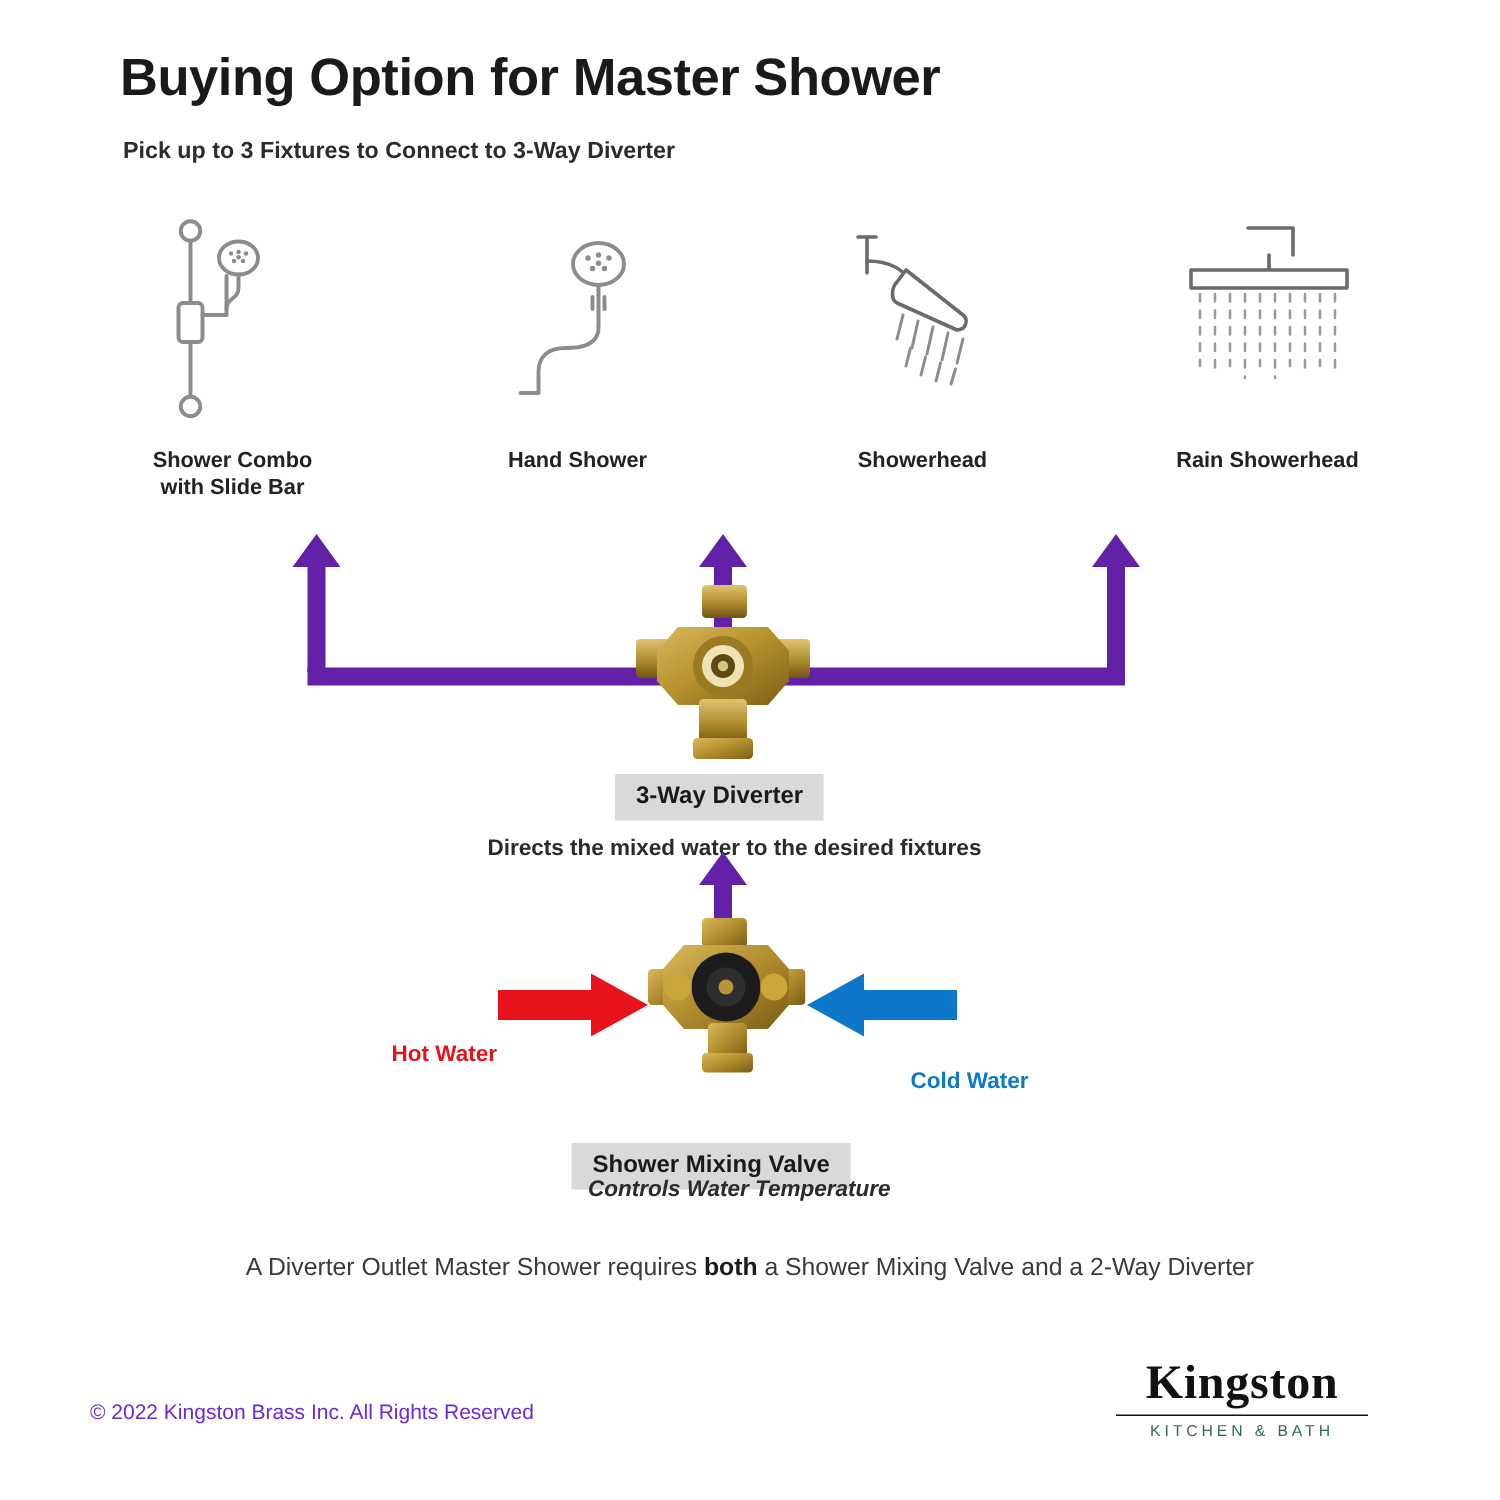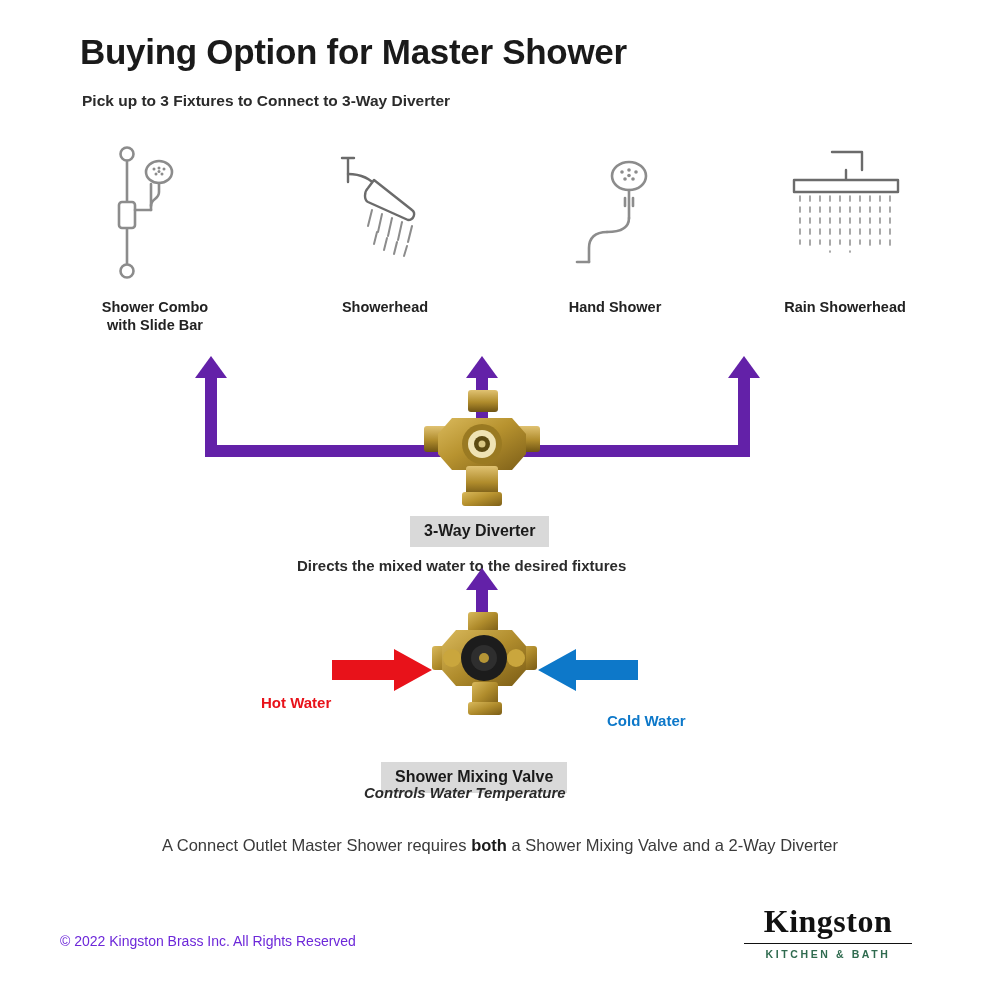--- a/index.html
+++ b/index.html
@@ -122,20 +122,21 @@
   }
   .chip-diverter { left: 410px; top: 516px; }
   .chip-mixer    { left: 381px; top: 734px; margin-top: 28px; }
 
   .caption {
     position: absolute;
     font-size: 15px;
     font-weight: bold;
     color: #2b2b2b;
     white-space: nowrap;
+    margin-left: 28px;
   }
   .caption-diverter { left: 297px; top: 557px; }
   .caption-mixer    { left: 364px; top: 784px; font-style: italic; }
 
   
   .hot-arrow, .cold-arrow {
     position: absolute;
     height: 42px;
   }
   .hot-arrow  { left: 332px; top: 649px; width: 100px; }
@@ -189,21 +190,21 @@
   .brand-rule {
     width: 168px;
     height: 1px;
     background: #111111;
     margin: 6px auto 4px auto;
   }
   .brand-sub {
     font-size: 10.5px;
     letter-spacing: 2.6px;
     color: #2f6b4f;
-    font-weight: bold;
+    font-weight: normal;
   }
 </style>
 </head>
 <body>
 
 <div class="page">
 
   <div class="title">Buying Option for Master Shower</div>
   <div class="subtitle">Pick up to 3 Fixtures to Connect to 3-Way Diverter</div>
 
@@ -231,65 +232,65 @@
               <circle cx="64" cy="31.5" r="1.5"></circle>
           </g>
         </svg>
       </div>
       <div class="fixture-label">Shower Combo
 with Slide Bar</div>
     </div>
 
     <div class="fixture">
       <div class="fixture-art">
+        <svg width="120" height="150" viewBox="0 0 120 150">
+          <g fill="none" stroke="#8c8c8c" stroke-width="2.6" stroke-linecap="round">
+            <ellipse cx="74" cy="36" rx="17" ry="14" fill="#ffffff"></ellipse>
+            <path d="M74 50 L74 78"></path>
+            <path d="M74 78 C74 92 58 92 52 92"></path>
+            <path d="M52 92 C40 92 34 98 34 108 L34 122"></path>
+            <path d="M34 122 L22 122"></path>
+            <line x1="70" y1="58" x2="70" y2="66"></line>
+            <line x1="78" y1="58" x2="78" y2="66"></line>
+          </g>
+          <g fill="#8c8c8c">
+            <circle cx="67" cy="32" r="1.8"></circle>
+              <circle cx="74" cy="30" r="1.8"></circle>
+            <circle cx="81" cy="32" r="1.8"></circle>
+              <circle cx="70" cy="39" r="1.8"></circle>
+            <circle cx="78" cy="39" r="1.8"></circle>
+              <circle cx="74" cy="35.5" r="1.8"></circle>
+          </g>
+        </svg>
+      </div>
+      <div class="fixture-label">Hand Shower</div>
+    </div>
+
+    <div class="fixture">
+      <div class="fixture-art">
         <svg width="130" height="150" viewBox="0 0 130 150">
           <g fill="none" stroke="#6b6b6b" stroke-width="2.4" stroke-linecap="round" stroke-linejoin="round">
             <path d="M28 18 L28 42 M22 18 L34 18"></path>
             <path d="M28 34 C44 34 52 40 58 48"></path>
             <path d="M54 40 L92 70 C96 73 94 80 88 80 L48 62 C44 60 44 52 48 48 Z" fill="#ffffff"></path>
           </g>
           <g stroke="#8c8c8c" stroke-width="2" stroke-linecap="round">
             <line x1="52" y1="70" x2="48" y2="86"></line>
             <line x1="62" y1="74" x2="58" y2="92"></line>
             <line x1="72" y1="78" x2="68" y2="96"></line>
             <line x1="82" y1="82" x2="78" y2="100"></line>
             <line x1="92" y1="86" x2="88" y2="102"></line>
             <line x1="57" y1="92" x2="54" y2="104"></line>
             <line x1="67" y1="98" x2="64" y2="110"></line>
             <line x1="77" y1="102" x2="74" y2="114"></line>
             <line x1="87" y1="106" x2="84" y2="116"></line>
           </g>
         </svg>
       </div>
       <div class="fixture-label">Showerhead</div>
-    </div>
-
-    <div class="fixture">
-      <div class="fixture-art">
-        <svg width="120" height="150" viewBox="0 0 120 150">
-          <g fill="none" stroke="#8c8c8c" stroke-width="2.6" stroke-linecap="round">
-            <ellipse cx="74" cy="36" rx="17" ry="14" fill="#ffffff"></ellipse>
-            <path d="M74 50 L74 78"></path>
-            <path d="M74 78 C74 92 58 92 52 92"></path>
-            <path d="M52 92 C40 92 34 98 34 108 L34 122"></path>
-            <path d="M34 122 L22 122"></path>
-            <line x1="70" y1="58" x2="70" y2="66"></line>
-            <line x1="78" y1="58" x2="78" y2="66"></line>
-          </g>
-          <g fill="#8c8c8c">
-            <circle cx="67" cy="32" r="1.8"></circle>
-              <circle cx="74" cy="30" r="1.8"></circle>
-            <circle cx="81" cy="32" r="1.8"></circle>
-              <circle cx="70" cy="39" r="1.8"></circle>
-            <circle cx="78" cy="39" r="1.8"></circle>
-              <circle cx="74" cy="35.5" r="1.8"></circle>
-          </g>
-        </svg>
-      </div>
-      <div class="fixture-label">Hand Shower</div>
     </div>
 
     <div class="fixture">
       <div class="fixture-art">
         <svg width="150" height="150" viewBox="0 0 150 150">
           <g fill="none" stroke="#6b6b6b" stroke-width="2.4" stroke-linecap="round" stroke-linejoin="round">
             <path d="M62 12 L92 12 L92 30"></path>
             <path d="M76 30 L76 40"></path>
             <rect x="24" y="40" width="104" height="12" fill="#ffffff"></rect>
           </g>
@@ -387,21 +388,21 @@
       <circle cx="52" cy="46" r="13" fill="#2e2e2e"></circle>
       <circle cx="52" cy="46" r="5" fill="#b59536"></circle>
       <circle cx="20" cy="46" r="9" fill="#caa63d"></circle>
       <circle cx="84" cy="46" r="9" fill="#caa63d"></circle>
     </svg>
   </div>
 
   <div class="chip chip-mixer">Shower Mixing Valve</div>
   <div class="caption caption-mixer">Controls Water Temperature</div>
 
-  <div class="note"><span>A Connect Outlet Master Shower requires </span><b>both</b><span> a Shower Mixing Valve and a 2-Way Diverter</span></div>
+  <div class="note"><span>A Diverter Outlet Master Shower requires </span><b>both</b><span> a Shower Mixing Valve and a 2-Way Diverter</span></div>
 
   <div class="copyright">© 2022 Kingston Brass Inc.  All Rights Reserved</div>
 
   <div class="brand">
     <div class="brand-name">Kingston</div>
     <div class="brand-rule"></div>
     <div class="brand-sub">KITCHEN &amp; BATH</div>
   </div>
 
 </div>

